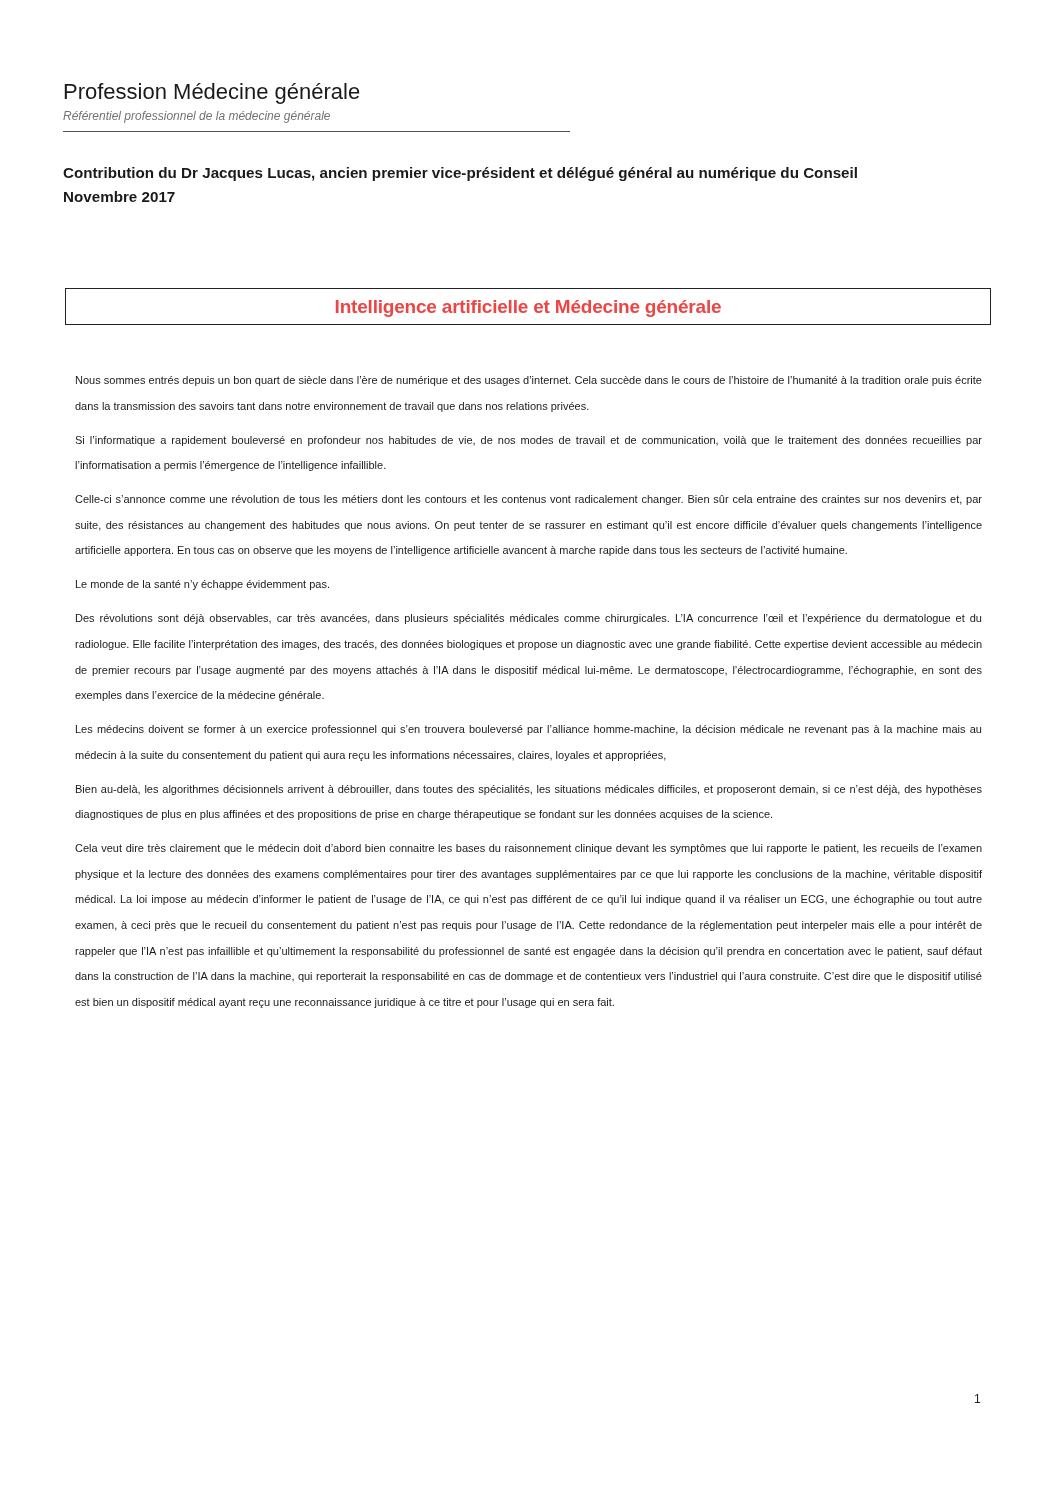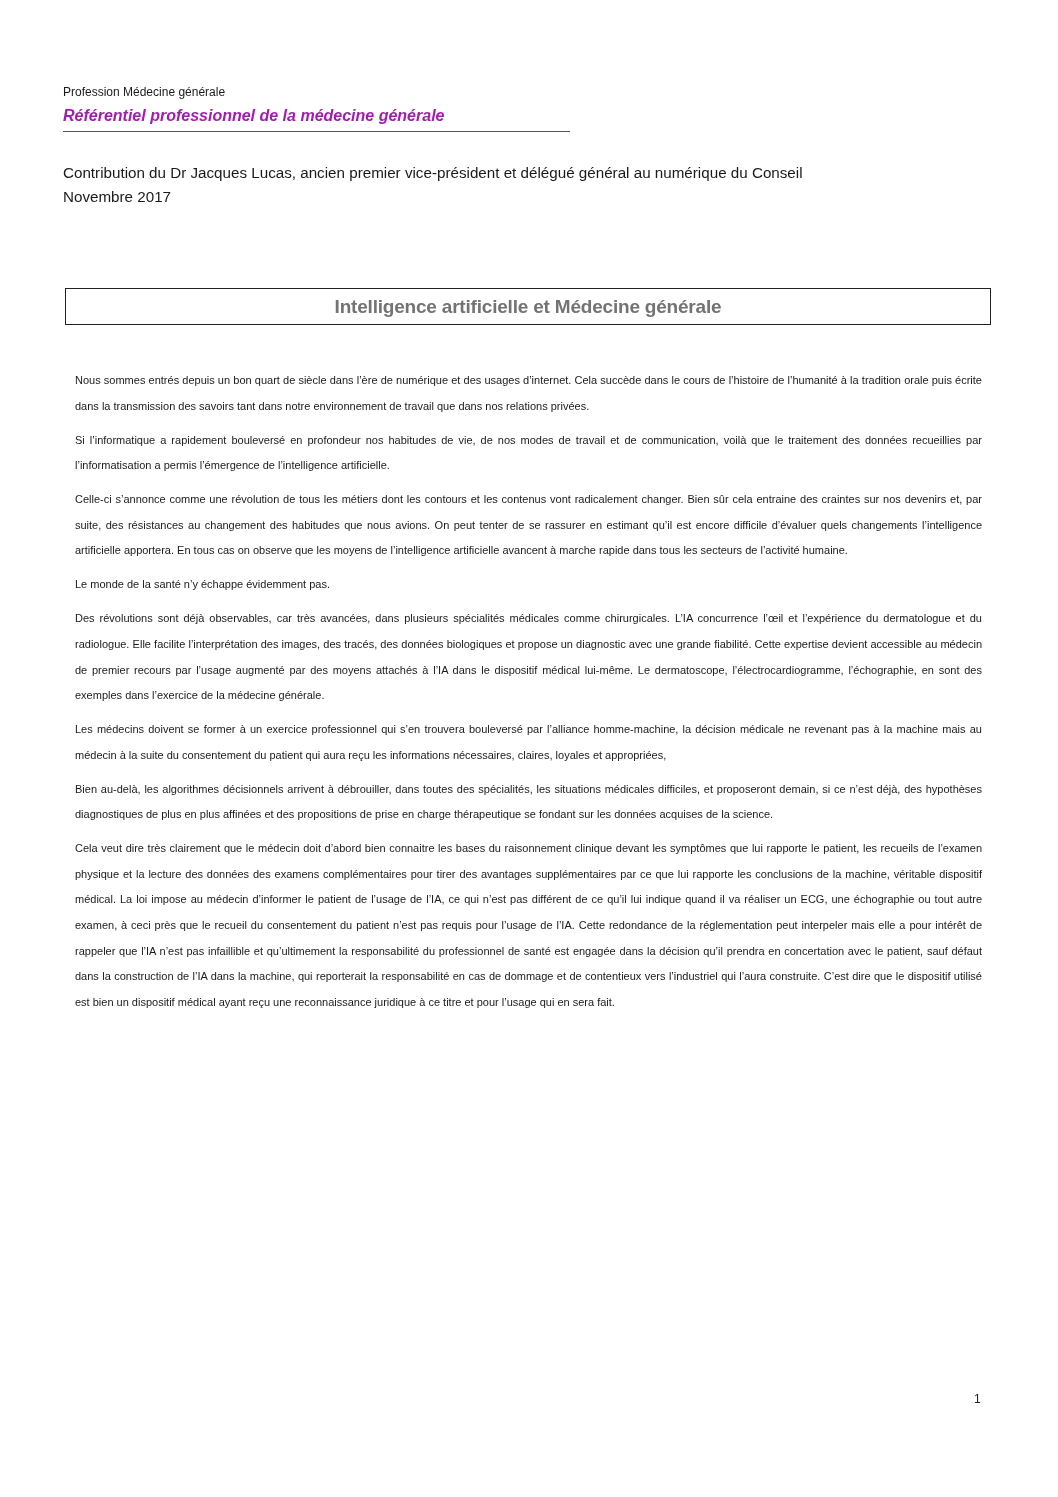--- a/index.html
+++ b/index.html
@@ -15,63 +15,62 @@
       color: #111111;
       font-family: "Liberation Sans", "DejaVu Sans", sans-serif;
     }
     .header {
       position: absolute;
       left: 63px;
       top: 80px;
       width: 506px;
     }
     .header-title {
-      font-size: 12px;
+      font-size: 22px;
       line-height: 24px;
       color: #1a1a1a;
     }
     .header-subtitle {
-      font-size: 16px;
+      font-size: 12px;
       font-style: italic;
       line-height: 24px;
-      color: #a21caf;
-      font-weight: bold;
+      color: #737373;
     }
     .header-rule {
       margin-top: 3px;
       height: 1px;
       background: #555555;
       width: 507px;
     }
     .contribution {
       position: absolute;
       left: 63px;
       top: 161px;
       width: 900px;
       font-size: 15.2px;
       line-height: 24px;
       color: #1a1a1a;
     }
-    .contribution div { white-space: nowrap; }
+    .contribution div { white-space: nowrap; font-weight: bold; }
     .title-box {
       position: absolute;
       left: 65px;
       top: 288px;
       width: 926px;
       height: 37px;
       border: 1px solid #222222;
       box-sizing: border-box;
       display: flex;
       align-items: center;
       justify-content: center;
     }
     .title-box span {
       font-size: 19px;
       font-weight: bold;
-      color: #737373;
+      color: #ef4444;
       letter-spacing: -0.2px;
     }
     .body-text {
       position: absolute;
       left: 75px;
       top: 368px;
       width: 907px;
       font-size: 11px;
       line-height: 25.6px;
       color: #1a1a1a;
@@ -104,21 +103,21 @@
   <div>Contribution du Dr Jacques Lucas, ancien premier vice-président et délégué général au numérique du Conseil</div>
   <div>Novembre 2017</div>
 </div>
 
 <div class="title-box">
   <span>Intelligence artificielle et Médecine générale</span>
 </div>
 
 <div class="body-text">
   <p>Nous sommes entrés depuis un bon quart de siècle dans l’ère de numérique et des usages d’internet. Cela succède dans le cours de l’histoire de l’humanité à la tradition orale puis écrite dans la transmission des savoirs tant dans notre environnement de travail que dans nos relations privées.</p>
-  <p>Si l’informatique a rapidement bouleversé en profondeur nos habitudes de vie, de nos modes de travail et de communication, voilà que le traitement des données recueillies par l’informatisation a permis l’émergence de l’intelligence artificielle.</p>
+  <p>Si l’informatique a rapidement bouleversé en profondeur nos habitudes de vie, de nos modes de travail et de communication, voilà que le traitement des données recueillies par l’informatisation a permis l’émergence de l’intelligence infaillible.</p>
   <p>Celle-ci s’annonce comme une révolution de tous les métiers dont les contours et les contenus vont radicalement changer. Bien sûr cela entraine des craintes sur nos devenirs et, par suite, des résistances au changement des habitudes que nous avions. On peut tenter de se rassurer en estimant qu’il est encore difficile d’évaluer quels changements l’intelligence artificielle apportera. En tous cas on observe que les moyens de l’intelligence artificielle avancent à marche rapide dans tous les secteurs de l’activité humaine.</p>
   <p class="bold">Le monde de la santé n’y échappe évidemment pas.</p>
   <p>Des révolutions sont déjà observables, car très avancées, dans plusieurs spécialités médicales comme chirurgicales. L’IA concurrence l’œil et l’expérience du dermatologue et du radiologue. Elle facilite l’interprétation des images, des tracés, des données biologiques et propose un diagnostic avec une grande fiabilité. Cette expertise devient accessible au médecin de premier recours par l’usage augmenté par des moyens attachés à l’IA dans le dispositif médical lui-même. Le dermatoscope, l’électrocardiogramme, l’échographie, en sont des exemples dans l’exercice de la médecine générale.</p>
   <p>Les médecins doivent se former à un exercice professionnel qui s’en trouvera bouleversé par l’alliance homme-machine, la décision médicale ne revenant pas à la machine mais au médecin à la suite du consentement du patient qui aura reçu les informations nécessaires, claires, loyales et appropriées,</p>
   <p>Bien au-delà, les algorithmes décisionnels arrivent à débrouiller, dans toutes des spécialités, les situations médicales difficiles, et proposeront demain, si ce n’est déjà, des hypothèses diagnostiques de plus en plus affinées et des propositions de prise en charge thérapeutique se fondant sur les données acquises de la science.</p>
   <p>Cela veut dire très clairement que le médecin doit d’abord bien connaitre les bases du raisonnement clinique devant les symptômes que lui rapporte le patient, les recueils de l’examen physique et la lecture des données des examens complémentaires pour tirer des avantages supplémentaires par ce que lui rapporte les conclusions de la machine, véritable dispositif médical. La loi impose au médecin d’informer le patient de l’usage de l’IA, ce qui n’est pas différent de ce qu’il lui indique quand il va réaliser un ECG, une échographie ou tout autre examen, à ceci près que le recueil du consentement du patient n’est pas requis pour l’usage de l’IA. Cette redondance de la réglementation peut interpeler mais elle a pour intérêt de rappeler que l’IA n’est pas infaillible et qu’ultimement la responsabilité du professionnel de santé est engagée dans la décision qu’il prendra en concertation avec le patient, sauf défaut dans la construction de l’IA dans la machine, qui reporterait la responsabilité en cas de dommage et de contentieux vers l’industriel qui l’aura construite. C’est dire que le dispositif utilisé est bien un dispositif médical ayant reçu une reconnaissance juridique à ce titre et pour l’usage qui en sera fait.</p>
 </div>
 
 <div class="page-number">1</div>
 

